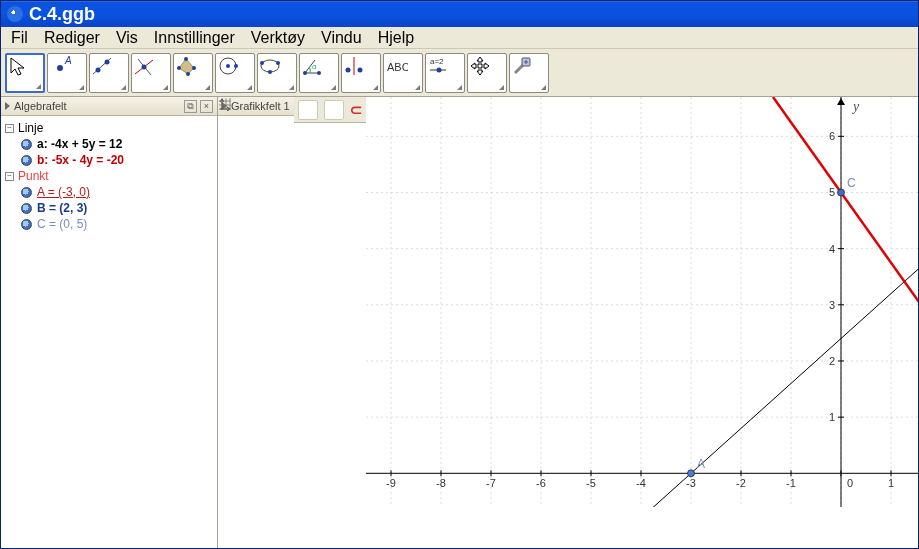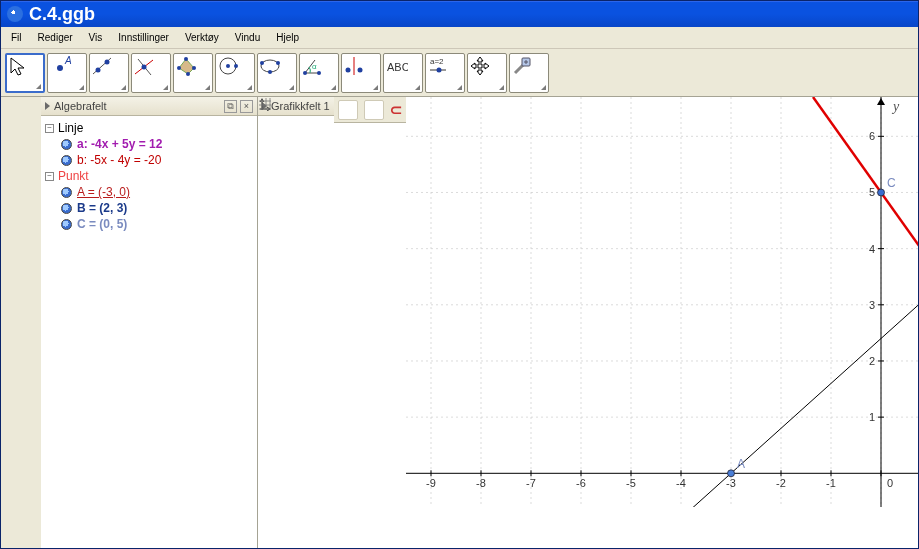--- a/index.html
+++ b/index.html
@@ -1,25 +1,25 @@
 <!DOCTYPE html>
 <html><head>
 <meta charset="utf-8">
 <style>
   * { box-sizing: border-box; margin: 0; padding: 0; font-family: Arial, sans-serif; }
   body { width: 919px; height: 549px; overflow: hidden; background: #ece9d8; border: 1px solid #0a246a; }
   .titlebar { height: 26px; background: linear-gradient(to bottom, #3a6ef0 0%, #0a52e0 6%, #0a52e0 50%, #0846c8 100%); color: #fff; display: flex; align-items: center; padding: 0 6px; font-size: 18px; font-weight: bold; }
   .titlebar .icon-ph { width: 16px; height: 16px; margin-right: 6px; border-radius: 50%; background: radial-gradient(circle at 40% 40%, #fff 0 2px, transparent 2px), #2b6fe0; }
-  .menubar { height: 22px; background: #ece9d8; display: flex; align-items: center; padding: 0 2px; font-size: 10px; color: #000; border-bottom: 1px solid #cdc7b8; }
+  .menubar { height: 22px; background: #ece9d8; display: flex; align-items: center; padding: 0 2px; font-size: 16px; color: #000; border-bottom: 1px solid #cdc7b8; }
   .menubar span { padding: 2px 8px; cursor: default; }
   .toolbar { height: 48px; background: #ece9d8; border-bottom: 1px solid #a5a394; display: flex; align-items: center; padding: 3px 4px; gap: 2px; }
   .toolbtn { width: 40px; height: 40px; border: 1px solid #8c8a7a; background: #fff; border-radius: 2px; position: relative; display:flex; align-items:center; justify-content:center; }
   .toolbtn.selected { border: 2px solid #3b6ccb; }
   .toolbtn .tri { position:absolute; right:2px; bottom:2px; width:0; height:0; border-left:5px solid transparent; border-bottom:5px solid #7b7b7b; }
-  .content { display: flex; height: calc(100% - 26px - 22px - 48px); margin-left: 40px; }
+  .content { display: flex; height: calc(100% - 26px - 22px - 48px); }
   .sidebar { width: 217px; background: #fff; border-right: 1px solid #a5a394; display:flex; flex-direction:column; }
   .panelhdr { height: 19px; background: linear-gradient(#f4f2e7,#e6e1cd); border-bottom:1px solid #b8b4a0; display:flex; align-items:center; padding:0 4px; font-size:11px; color:#444; }
   .panelhdr .tri2 { width:0;height:0;border-top:4px solid transparent;border-bottom:4px solid transparent;border-left:5px solid #6a6a6a; margin-right:4px;}
   .panelhdr .ctrls { margin-left:auto; display:flex; gap:3px;}
   .panelhdr .ctrls span{ width:13px;height:13px; border:1px solid #999; font-size:9px; display:flex;align-items:center;justify-content:center;color:#555;}
   .tree { padding: 4px 2px; font-size: 12px; }
   .treecat { display:flex; align-items:center; padding:1px 0;}
   .treecat .box{width:9px;height:9px;border:1px solid #888;margin:0 4px 0 2px;display:flex;align-items:center;justify-content:center;font-size:8px;line-height:8px;color:#555;}
   .treeitem{display:flex;align-items:center;padding:1px 0 1px 18px;}
   .bullet{width:11px;height:11px;border-radius:50%;border:1px solid #444;margin-right:5px;flex-shrink:0;}
@@ -168,41 +168,41 @@
         <span>×</span>
       </div>
     </div>
     <div class="tree" id="tree">
         <div class="treecat">
           <div class="box">−</div>
           <span style="color:#000">Linje</span>
         </div>
         <div class="treeitem">
           <div class="bullet on"></div>
-          <span style="color:#a21caf;font-weight:bold;">a: -4x + 5y = 12</span>
-        </div>
-        <div class="treeitem">
-          <div class="bullet on"></div>
-          <span style="color:#c00000;font-weight:normal;">b: -5x - 4y = -20</span>
+          <span style="color:#000000;font-weight:bold;">a: -4x + 5y = 12</span>
+        </div>
+        <div class="treeitem">
+          <div class="bullet on"></div>
+          <span style="color:#c00000;font-weight:bold;">b: -5x - 4y = -20</span>
         </div>
         <div class="treecat">
           <div class="box">−</div>
           <span style="color:#ef4444">Punkt</span>
         </div>
         <div class="treeitem">
           <div class="bullet on"></div>
           <span style="color:#b91c1c;text-decoration:underline;">A = (-3, 0)</span>
         </div>
         <div class="treeitem">
           <div class="bullet on"></div>
           <span style="color:#1b3a8a;font-weight:bold;">B = (2, 3)</span>
         </div>
         <div class="treeitem">
           <div class="bullet on"></div>
-          <span style="color:#7a8bbf;font-weight:bold;">C = (0, 5)</span>
+          <span style="color:#7a8bbf;">C = (0, 5)</span>
         </div>
       </div>
   </div>
 
   <div class="main">
     <div class="panelhdr">
       <div class="tri2"></div>
       <span>Grafikkfelt 1</span>
     </div>
     <div class="graphtb">

